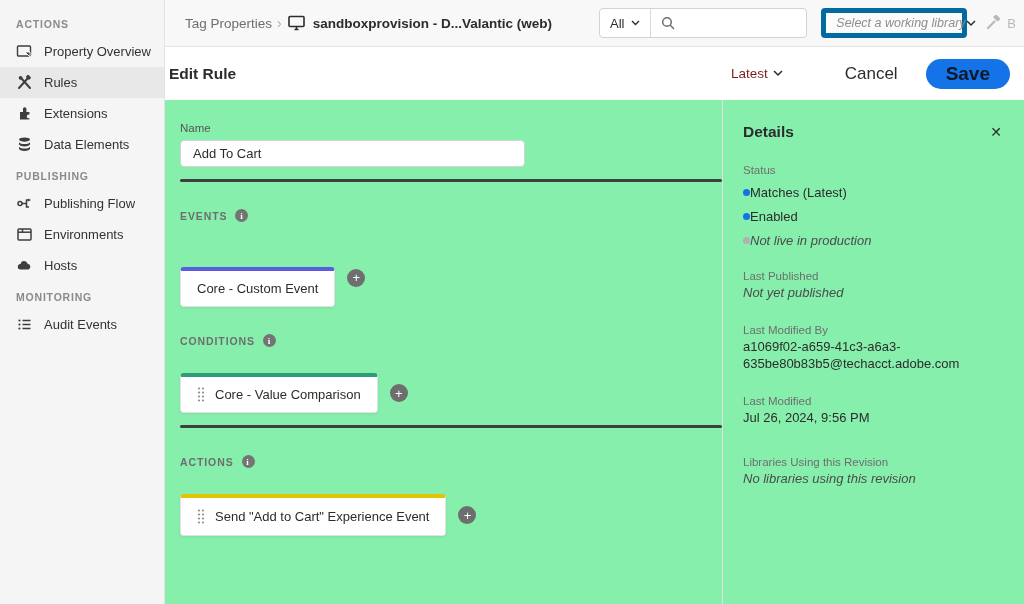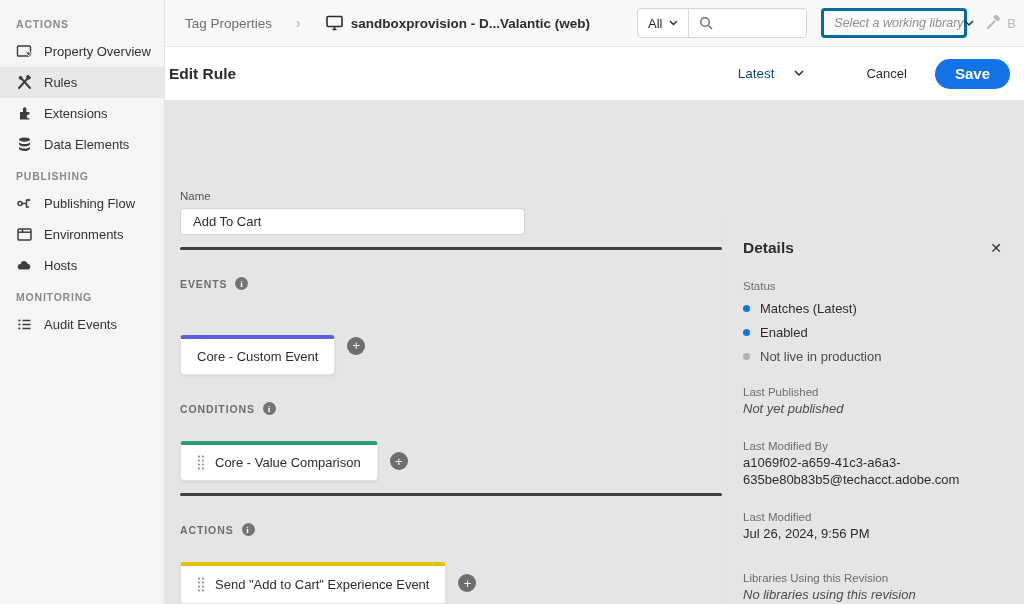--- a/index.html
+++ b/index.html
@@ -11,42 +11,42 @@
   .sidebar { position:absolute; left:0; top:0; width:165px; height:604px; background:#f5f5f5; border-right:1px solid #e3e3e3; padding-top:8px; }
   .nav-heading { font-size:10.5px; font-weight:bold; color:#8a8a8a; letter-spacing:0.8px; padding:10px 16px 6px 16px; }
   .nav-item { display:flex; align-items:center; gap:11px; height:31px; padding:0 16px; cursor:pointer; }
   .nav-item.selected { background:#e8e8e8; }
   .nav-label { font-size:13px; color:#323232; white-space:nowrap; }
   .nav-icon { width:17px; height:17px; display:flex; align-items:center; justify-content:center; flex:0 0 17px; }
   .nav-icon svg { display:block; }
 
   
   .topbar { position:absolute; left:165px; top:0; width:859px; height:47px; background:#f8f8f8; border-bottom:1px solid #e6e6e6; display:flex; align-items:center; overflow:hidden; }
-  .breadcrumb { display:flex; align-items:center; gap:24px; margin-left:20px; white-space:nowrap; }
+  .breadcrumb { display:flex; align-items:center; gap:5px; margin-left:20px; white-space:nowrap; }
   .crumb-root { font-size:13.5px; color:#6e6e6e; cursor:pointer; }
   .crumb-sep { color:#b0b0b0; font-size:14px; }
   .crumb-current { font-size:13.5px; font-weight:bold; color:#2c2c2c; display:flex; align-items:center; gap:7px; }
   .searchbox { display:flex; align-items:center; height:30px; background:#fff; border:1px solid #d3d3d3; border-radius:4px; margin-left:47px; width:253px; }
   .search-filter { display:flex; align-items:center; gap:7px; padding:0 10px; height:100%; border-right:1px solid #d9d9d9; font-size:13px; color:#2c2c2c; cursor:pointer; }
   .search-input-wrap { display:flex; align-items:center; gap:6px; padding:0 10px; flex:1; }
   .search-input { border:none; outline:none; background:transparent; font-size:13px; width:100%; font-family:"Liberation Sans",sans-serif; }
-  .library-select { display:flex; align-items:center; justify-content:space-between; height:30px; width:146px; margin-left:14px; background:#fbfbfb; border:3px solid #0369a1; border-radius:4px; padding:0 10px; cursor:pointer; }
+  .library-select { display:flex; align-items:center; justify-content:space-between; height:30px; width:146px; margin-left:14px; background:#fbfbfb; border:5px solid #0369a1; border-radius:4px; padding:0 10px; cursor:pointer; }
   .library-label { font-size:12.5px; font-style:italic; color:#8e8e8e; white-space:nowrap; }
   .build-btn { display:flex; align-items:center; gap:6px; height:30px; margin-left:10px; padding:0 8px; color:#b9b9b9; font-size:13px; flex:0 0 auto; white-space:nowrap; }
 
   
   .editbar { position:absolute; left:165px; top:47px; width:859px; height:53px; background:#fff; display:flex; align-items:center; }
   .edit-title { font-size:15.5px; font-weight:bold; margin-left:4px; }
   .editbar-right { margin-left:auto; display:flex; align-items:center; margin-right:14px; }
-  .revision-dd { display:flex; align-items:center; gap:20px; font-size:13.5px; color:#0c4a6e; cursor:pointer; margin-right:62px; }
-  .cancel-btn { font-size:13px; color:#2c2c2c; background:none; border:none; cursor:pointer; margin-right:28px; font-family:"Liberation Sans",sans-serif;text-align:center; }
-  .save-btn { background:var(--accent-blue,#1473e6); color:#ffffff; border:none; border-radius:15px; height:30px; padding:0 20px; font-size:15px; font-weight:bold; cursor:pointer; font-family:"Liberation Sans",sans-serif;text-align:right; }
-
-  
-  .main { position:absolute; left:165px; top:100px; width:859px; height:504px; display:flex; background:#e5e5e5;align-items:flex-end; }
+  .revision-dd { display:flex; align-items:center; gap:5px; font-size:13.5px; color:#7f1d1d; cursor:pointer; margin-right:62px; }
+  .cancel-btn { font-size:17px; color:#2c2c2c; background:none; border:none; cursor:pointer; margin-right:28px; font-family:"Liberation Sans",sans-serif;text-align:center; }
+  .save-btn { background:var(--accent-blue,#1473e6); color:#0f172a; border:none; border-radius:15px; height:30px; padding:0 20px; font-size:19px; font-weight:bold; cursor:pointer; font-family:"Liberation Sans",sans-serif;text-align:right; }
+
+  
+  .main { position:absolute; left:165px; top:100px; width:859px; height:504px; display:flex; background:#86efac; }
   .editor { width:557px; padding:22px 0 0 15px; }
   .field-label { font-size:11.5px; color:#555; margin-bottom:6px; }
   .name-input { width:345px; height:27px; background:#fff; border:1px solid #d3d3d3; border-radius:4px; padding:0 12px; font-size:13px; color:#2c2c2c; font-family:"Liberation Sans",sans-serif; outline:none; }
   .clause-line { margin-top:30px; font-size:13px; color:#6e6e6e; }
   .clause-kw { font-weight:bold; color:#2c2c2c; font-style:normal; }
   .clause-it { font-style:italic; }
   .clause-em { font-weight:bold; font-style:italic; color:#4b4b4b; }
   .dark-rule { height:3px; background:#3f3f3f; border-radius:2px; margin-top:12px; width:542px; }
   .section-label { display:flex; align-items:center; gap:8px; margin-top:27px; font-size:10.5px; font-weight:bold; letter-spacing:0.9px; color:#6e6e6e; }
   .info-icon { width:13px; height:13px; border-radius:50%; background:#747474; color:#fff; font-size:9px; font-weight:bold; display:inline-flex; align-items:center; justify-content:center; font-family:"Liberation Serif",serif; cursor:pointer; }
@@ -58,25 +58,25 @@
   .card-label { font-size:13px; color:#2c2c2c; white-space:nowrap; }
   .drag-handle { display:flex; cursor:grab; }
   .plus-btn { width:18px; height:18px; border-radius:50%; background:#6e6e6e; color:#fff; border:none; font-size:13px; line-height:17px; text-align:center; margin-left:12px; cursor:pointer; padding:0; font-family:"Liberation Sans",sans-serif; }
 
   
   .details { width:344px; border-left:1px solid #e1e1e1; padding:22px 20px 0 20px; }
   .details-head { display:flex; align-items:center; justify-content:space-between; }
   .details-title { font-size:15.5px; font-weight:bold; }
   .close-btn { background:none; border:none; font-size:14px; color:#2c2c2c; cursor:pointer; padding:2px; font-family:"Liberation Sans",sans-serif; }
   .meta-label { font-size:11.5px; color:#6e6e6e; margin-top:22px; }
-  .status-row { display:flex; align-items:center; gap:10px; margin-top:9px; }
+  .status-row { display:flex; align-items:center; margin-top:9px; }
   .status-dot { width:7px; height:7px; border-radius:50%; background:var(--accent-blue,#1473e6); flex:0 0 7px; }
   .status-dot.gray { background:var(--status-gray,#b1b1b1); }
   .status-text { font-size:13px; color:#2c2c2c; }
-  .status-text.muted { color:#4b4b4b; }
+  .status-text.muted { font-style:italic; color:#4b4b4b; }
   .meta-value { font-size:13px; color:#2c2c2c; margin-top:2px; overflow-wrap:break-word; line-height:1.35; }
   .meta-value.italic { font-style:italic; color:#4b4b4b; }
   .gap-lg { margin-top:30px; }
 </style>
 </head>
 <body>
 
 <div class="app">
 
   <aside class="sidebar">

